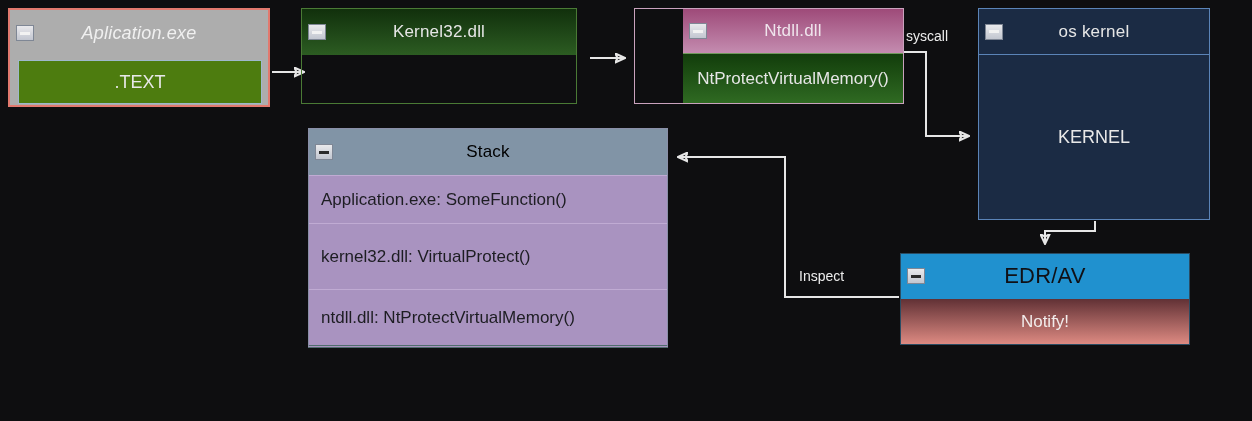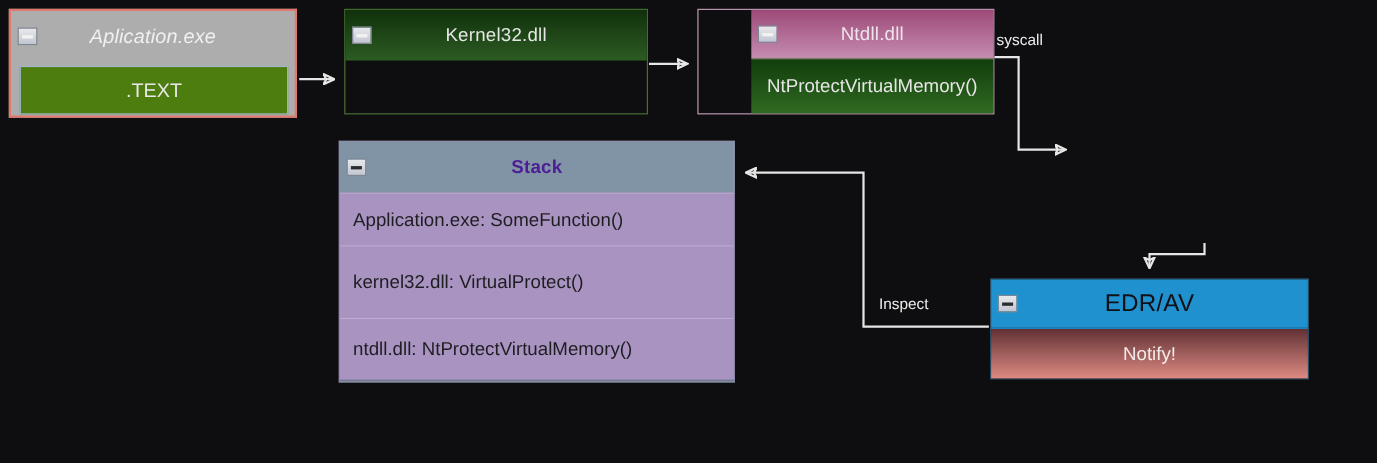--- a/index.html
+++ b/index.html
@@ -36,39 +36,39 @@
   
   #app-node{left:8px;top:8px;width:262px;height:99px;
     border:2px solid #e2796e;background:#adadad;}
   #app-node .hdr{height:46px;color:#f0f0f0;font-style:italic;font-size:18px;}
   #app-text{
     position:absolute;left:8px;top:50px;width:244px;height:44px;
     box-sizing:border-box;background:#4d7c0f;border:1px solid #9fb8cc;
     display:flex;align-items:center;justify-content:center;color:#e8e8e8;font-size:18px;}
 
   
-  #k32-node{left:313px;top:8px;width:276px;height:96px;border:1px solid #4a7a35;}
+  #k32-node{left:301px;top:8px;width:276px;height:96px;border:1px solid #4a7a35;}
   #k32-node .hdr{height:46px;background:linear-gradient(180deg,#11300c 0%,#2c5c22 100%);color:#e6e6e6;}
   #k32-node .body{height:48px;background:linear-gradient(180deg,#1d4615 0%,#3a6b2a 100%);color:#e6e6e6;border-top:1px solid #69a055;}
 
   
   #ntdll-node{left:634px;top:8px;width:270px;height:96px;border:1px solid #c9a2bd;padding-left:48px;}
   #ntdll-node .hdr{height:44px;background:linear-gradient(180deg,#9e4a79 0%,#c48cb0 100%);color:#efe4ec;}
   #ntdll-node .body{height:50px;background:linear-gradient(180deg,#123d0b 0%,#2f6a22 100%);color:#e6e6e6;border-top:1px solid #6f9a5c;}
 
   
   #oskernel-node{left:978px;top:8px;width:232px;height:212px;
     border:1px solid #5b84b8;background:#1b2b44;}
   #oskernel-node .hdr{height:46px;border-bottom:1px solid #5b84b8;color:#e6e6e6;}
   #oskernel-node .body{height:164px;color:#e8e8e8;font-size:18px;}
 
   
   #stack-node{left:308px;top:128px;width:360px;height:220px;
     border:1px solid #8a8fa8;border-bottom:3px double #4f6d6d;background:#a993c0;}
-  #stack-node .hdr{height:46px;background:#8194a6;color:#4c1d95;font-weight:bold;font-size:17px;}
+  #stack-node .hdr{height:46px;background:#8194a6;color:#000000;font-weight:normal;font-size:17px;}
   .stack-row{
     box-sizing:border-box;width:100%;
     display:flex;align-items:center;padding-left:12px;
     background:#a993c0;color:#1d1d22;font-size:17px;
     border-top:1px solid #c0abd3;
   }
   #stack-row-0{height:48px;}
   #stack-row-1{height:66px;}
   #stack-row-2{height:56px;}
 
@@ -129,20 +129,29 @@
   <div class="node" id="ntdll-node">
     <div class="hdr">
       <span class="collapse light">
           <i></i>
         </span>
       <span>Ntdll.dll</span>
     </div>
     <div class="body">NtProtectVirtualMemory()</div>
   </div>
 
+  <div class="node" id="oskernel-node">
+    <div class="hdr">
+      <span class="collapse light">
+          <i></i>
+        </span>
+      <span>os kernel</span>
+    </div>
+    <div class="body">KERNEL</div>
+  </div>
 
   <div class="node" id="stack-node">
     <div class="hdr">
       <span class="collapse">
           <i></i>
         </span>
       <span>Stack</span>
     </div>
     <div class="stack-row" id="stack-row-0">Application.exe: SomeFunction()</div>
     <div class="stack-row" id="stack-row-1">kernel32.dll: VirtualProtect()</div>

